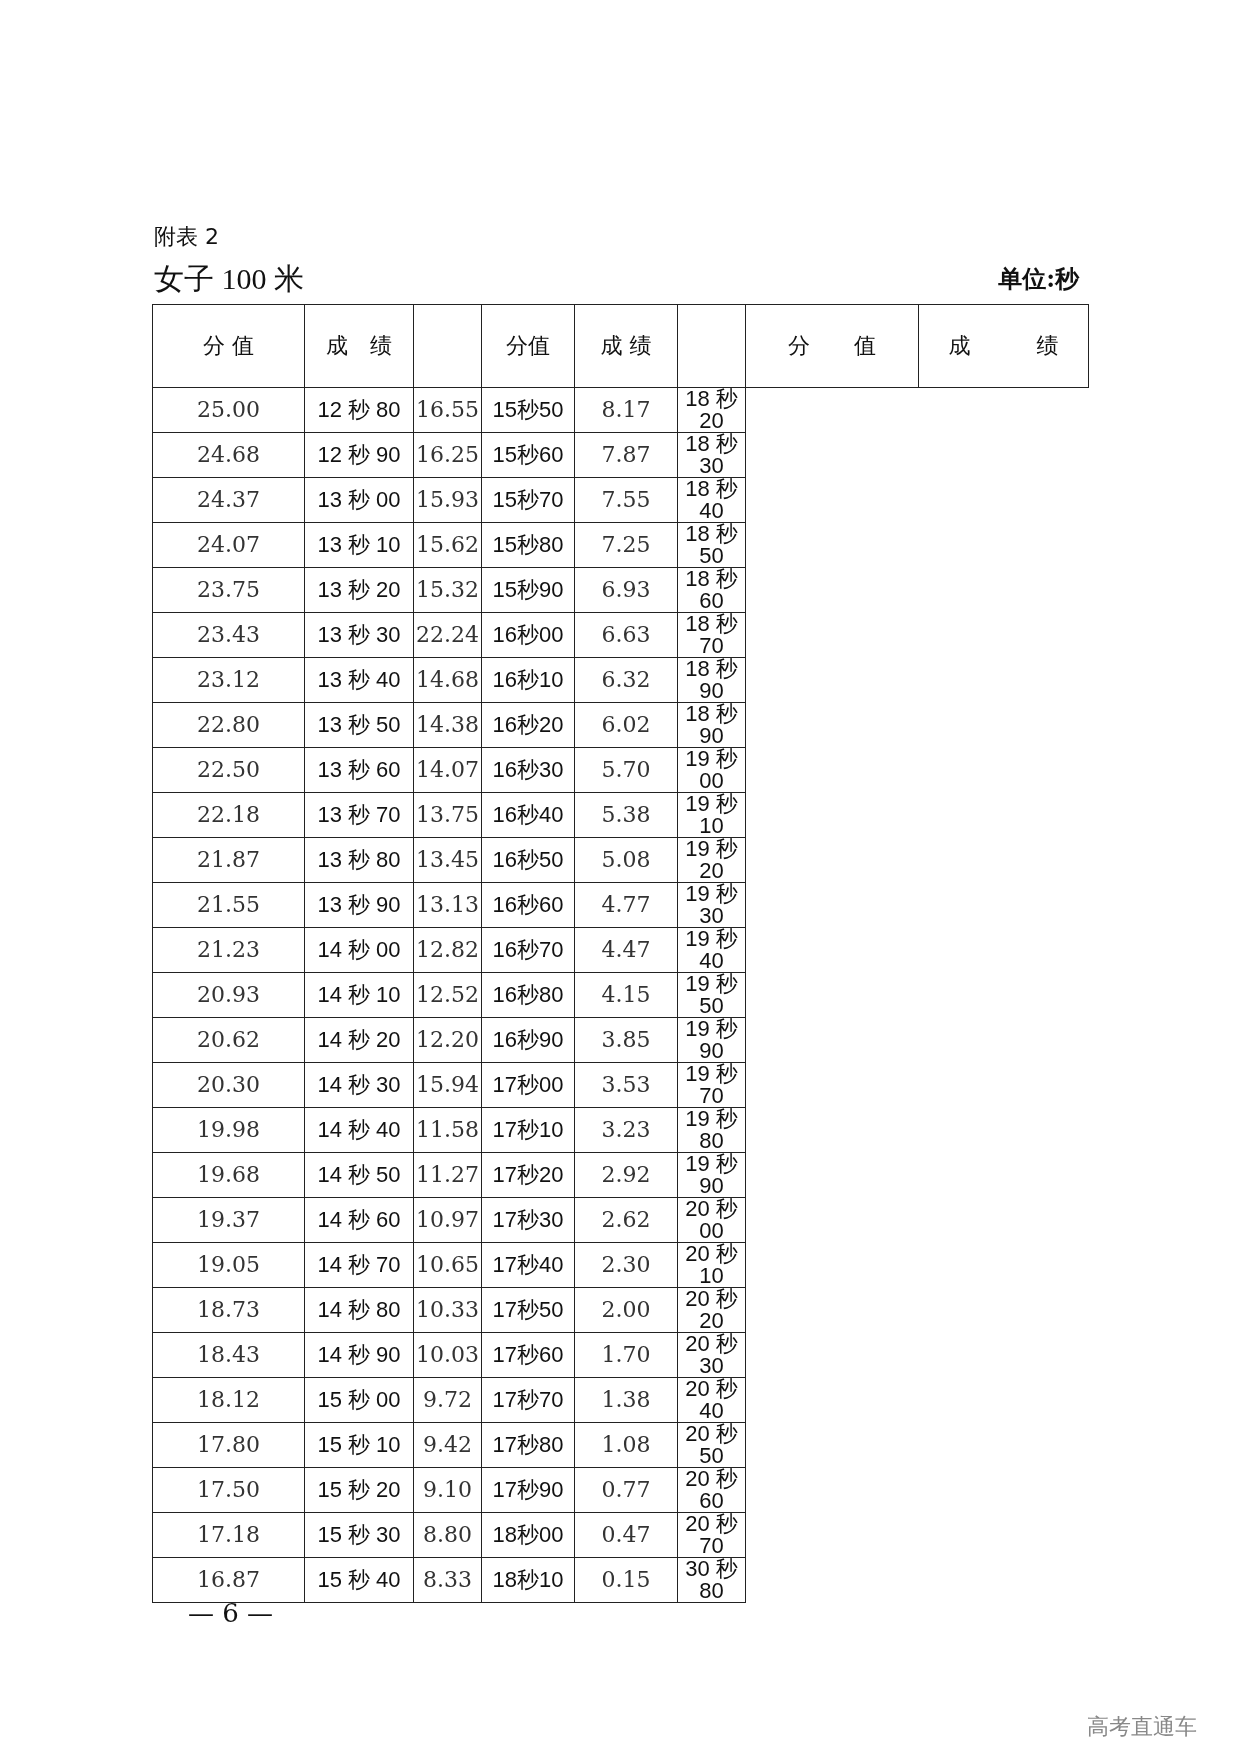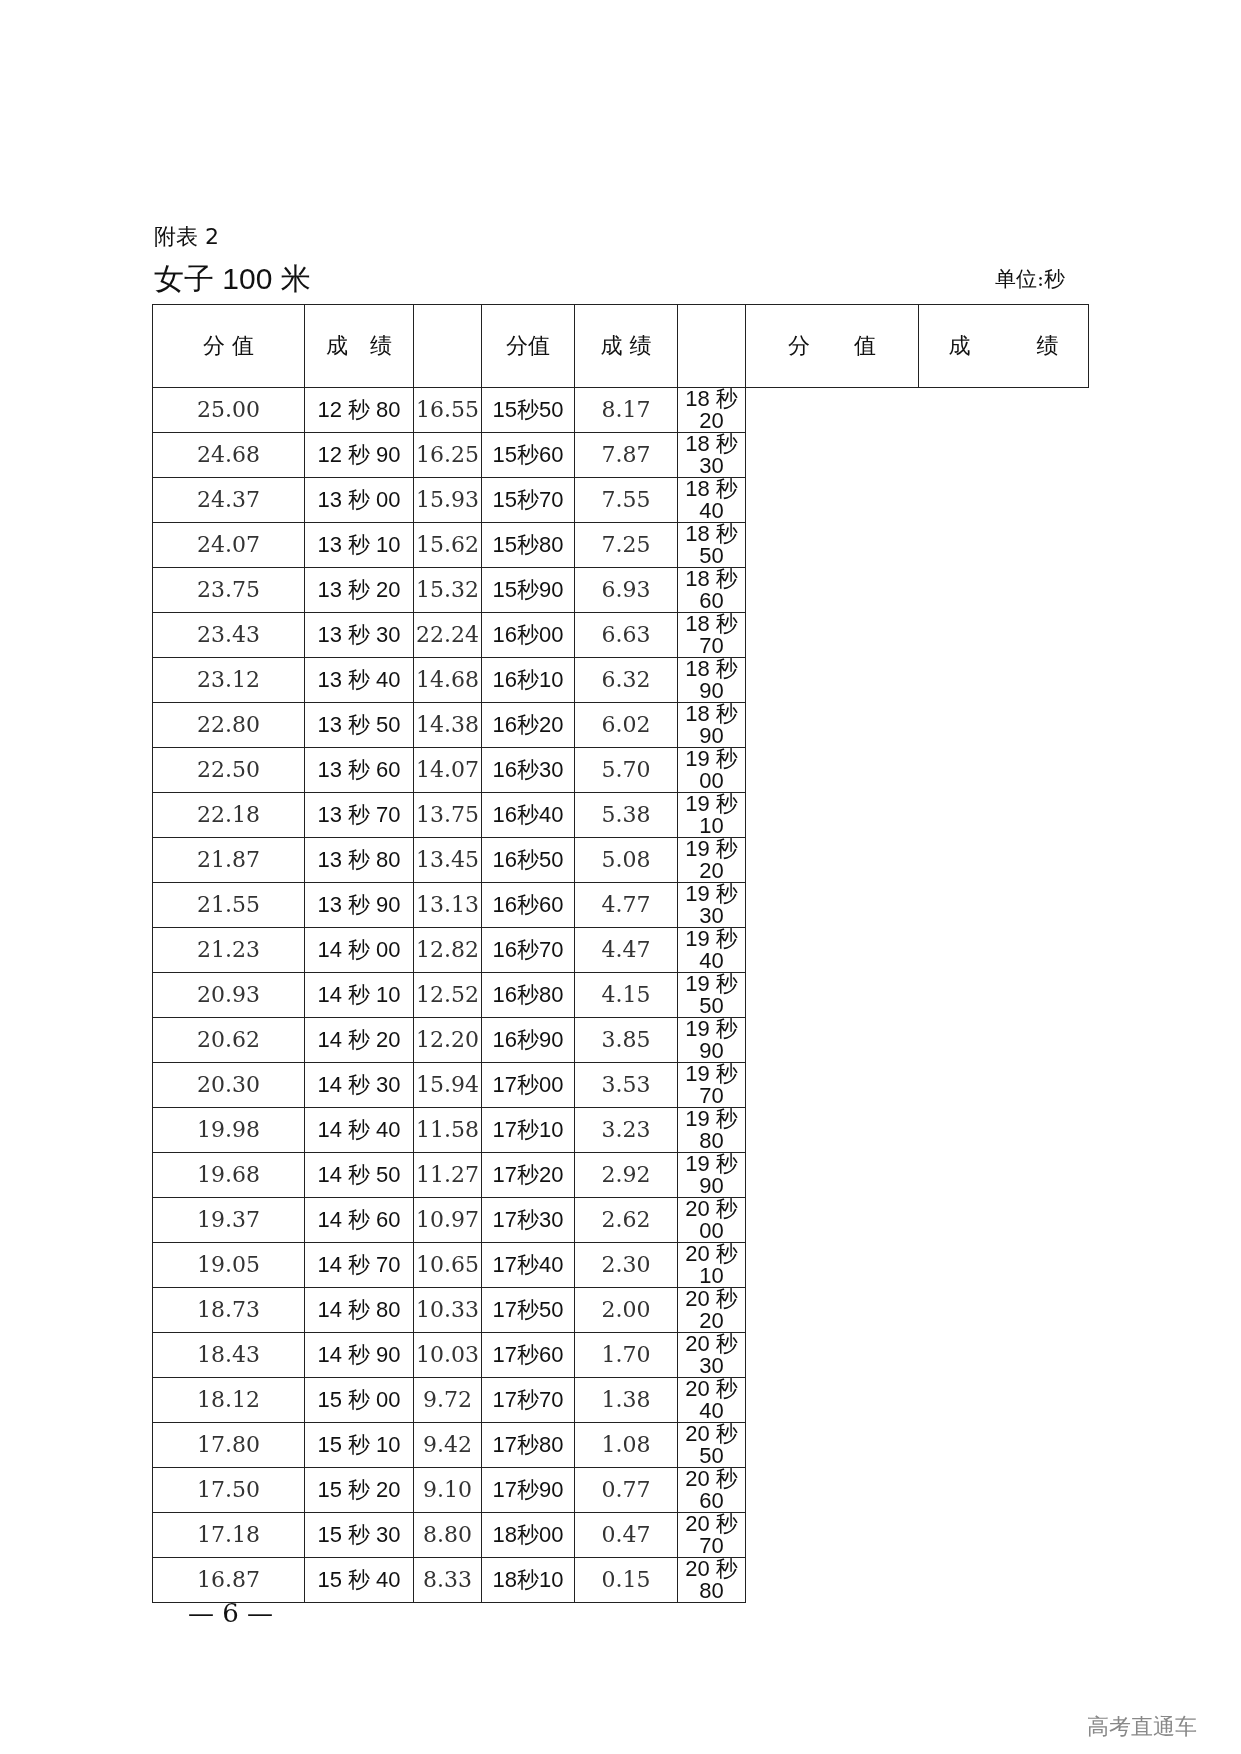--- a/index.html
+++ b/index.html
@@ -1,23 +1,23 @@
 <!DOCTYPE html>
 <html><head>
 <meta charset="utf-8">
 <style>
   html, body { margin: 0; padding: 0; background: #ffffff; }
   body { width: 1241px; height: 1754px; position: relative; overflow: hidden;
          font-family: "DejaVu Serif", "Liberation Serif", serif; color: #111; }
   .title1 { position: absolute; left: 154px; top: 220px; font-size: 22px; line-height: 34px;
             font-family: "DejaVu Sans", "Liberation Sans", sans-serif; }
   .title2 { position: absolute; left: 154px; top: 262px; font-size: 30px; line-height: 34px;
-            font-family: Liberation Sans, sans-serif; }
-  .unit { position: absolute; right: 176px; top: 262px; font-size: 21px; line-height: 34px;
-          font-family: "DejaVu Serif", "Liberation Serif", serif; }
+            font-family: Liberation Serif, serif; }
+  .unit { position: absolute; right: 162px; top: 262px; font-size: 24px; line-height: 34px;
+          font-family: "DejaVu Serif", "Liberation Serif", serif; font-weight: bold; }
   table.score { position: absolute; left: 152px; top: 304px; border-collapse: collapse;
                 table-layout: fixed; width: 936px; }
   table.score col.c1 { width: 152px; }
   table.score col.c2 { width: 109px; }
   table.score col.g1 { width: 68px; }
   table.score col.c3 { width: 93px; }
   table.score col.c4 { width: 103px; }
   table.score col.g2 { width: 68px; }
   table.score col.c5 { width: 173px; }
   table.score col.c6 { width: 170px; }
@@ -271,19 +271,19 @@
         <td class="time-val">18秒00</td>
         <td class="score-val">0.47</td>
         <td class="time-val">20 秒 70</td>
       </tr>
       <tr>
         <td class="score-val">16.87</td>
         <td class="time-val">15 秒 40</td>
         <td class="score-val">8.33</td>
         <td class="time-val">18秒10</td>
         <td class="score-val">0.15</td>
-        <td class="time-val">20 秒 80</td>
+        <td class="time-val">30 秒 80</td>
       </tr>
     </tbody>
 </table>
 
 <div class="page-num">— 6 —</div>
 <div class="watermark">高考直通车</div>
 
 </body></html>

